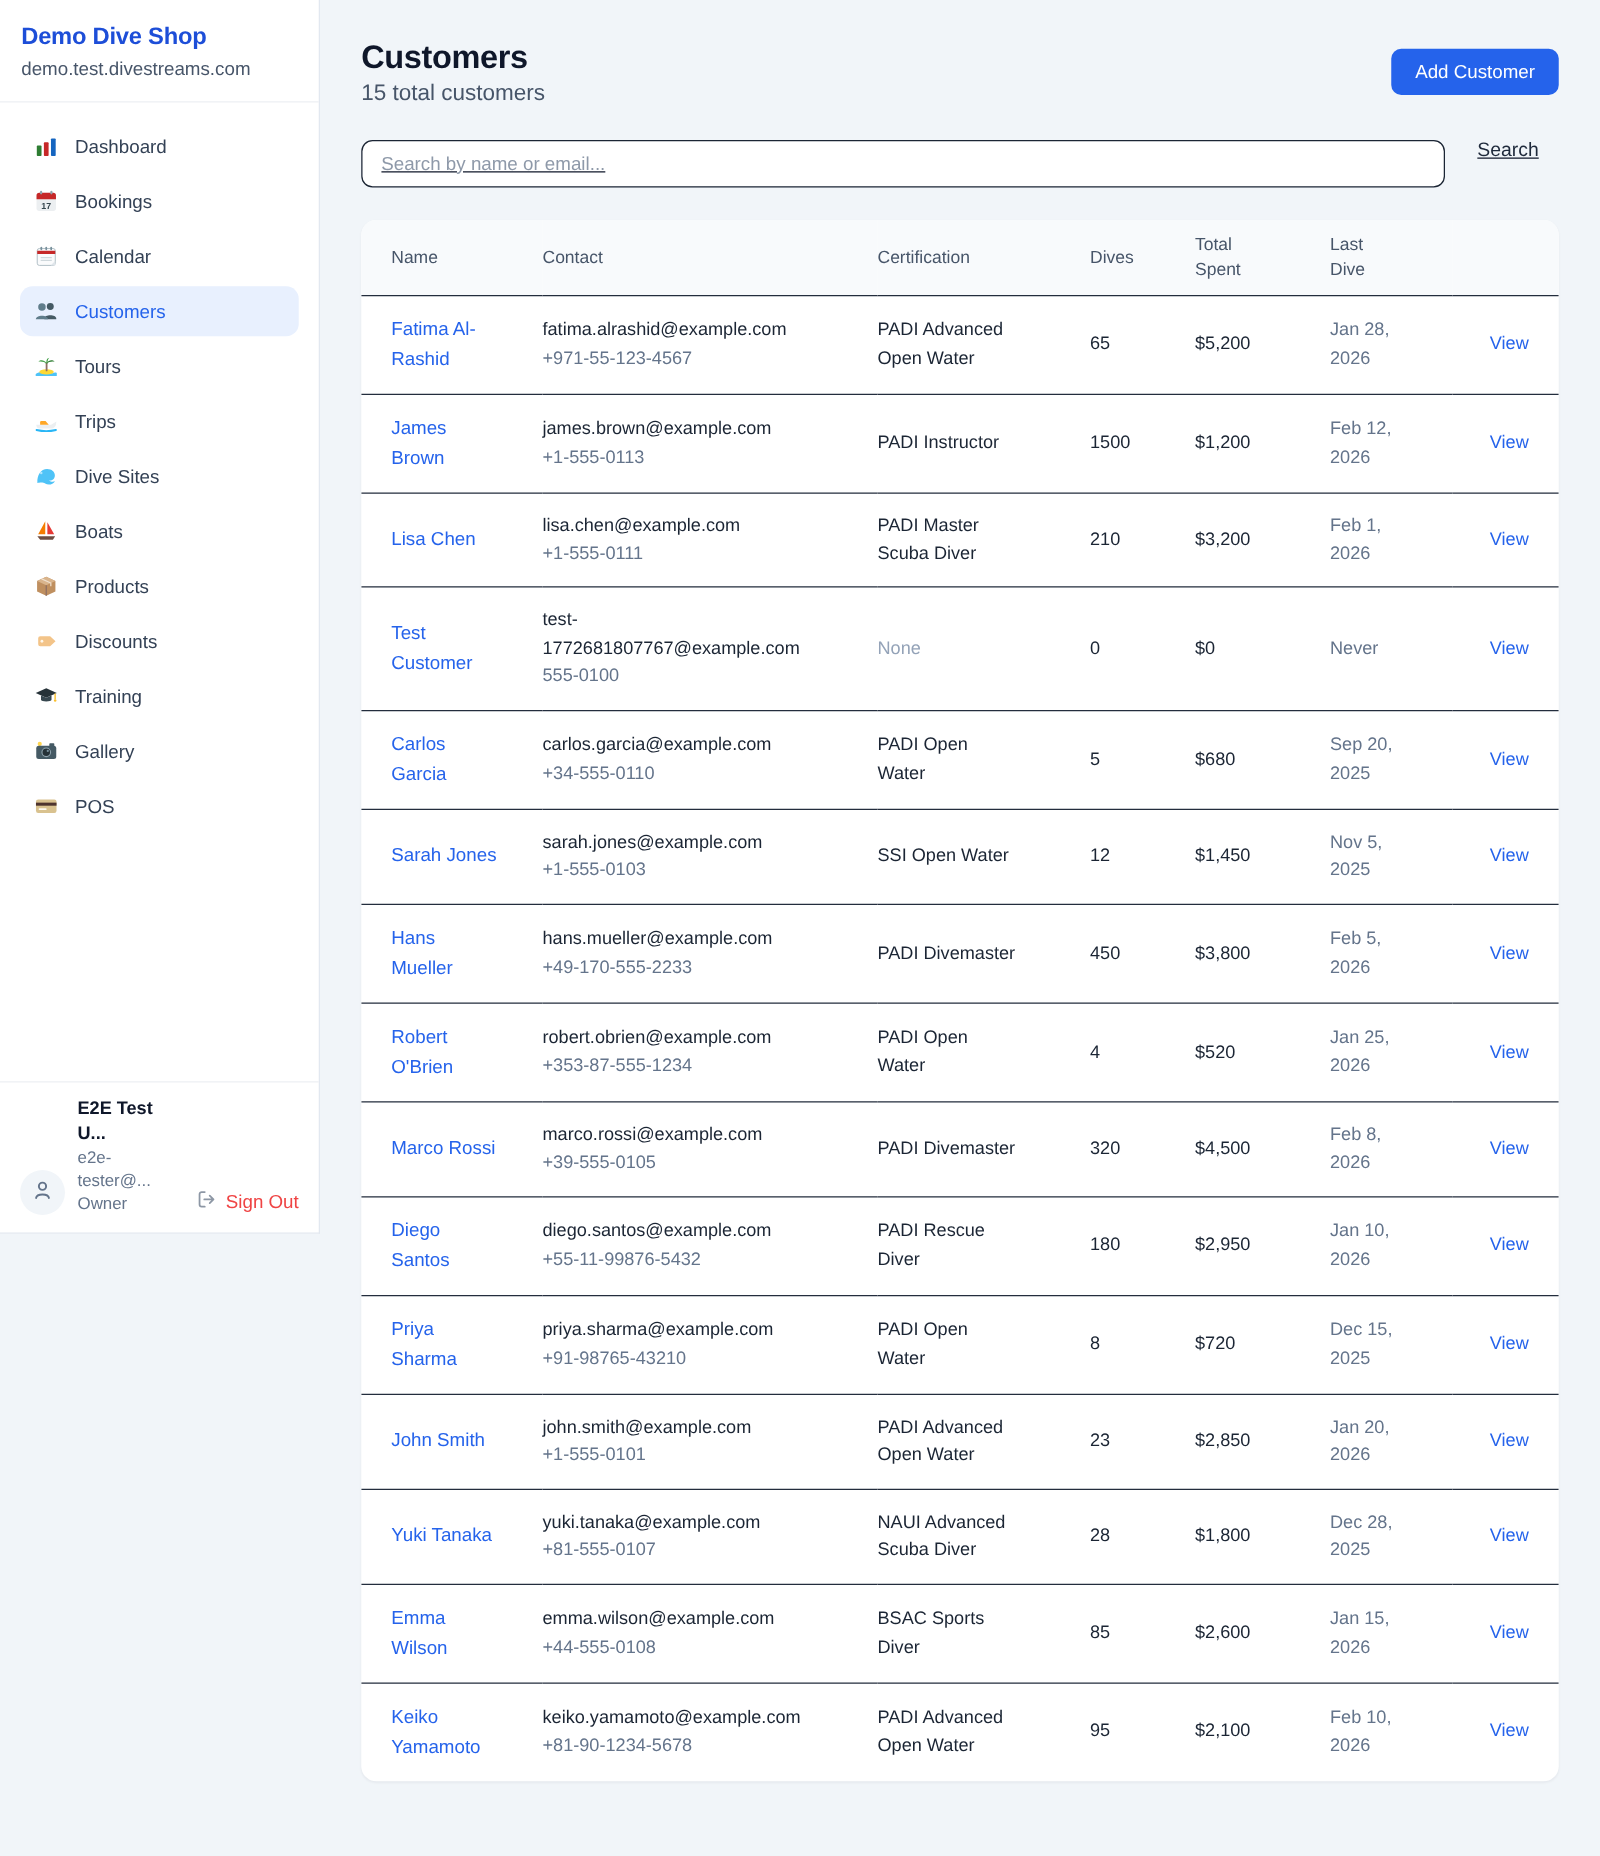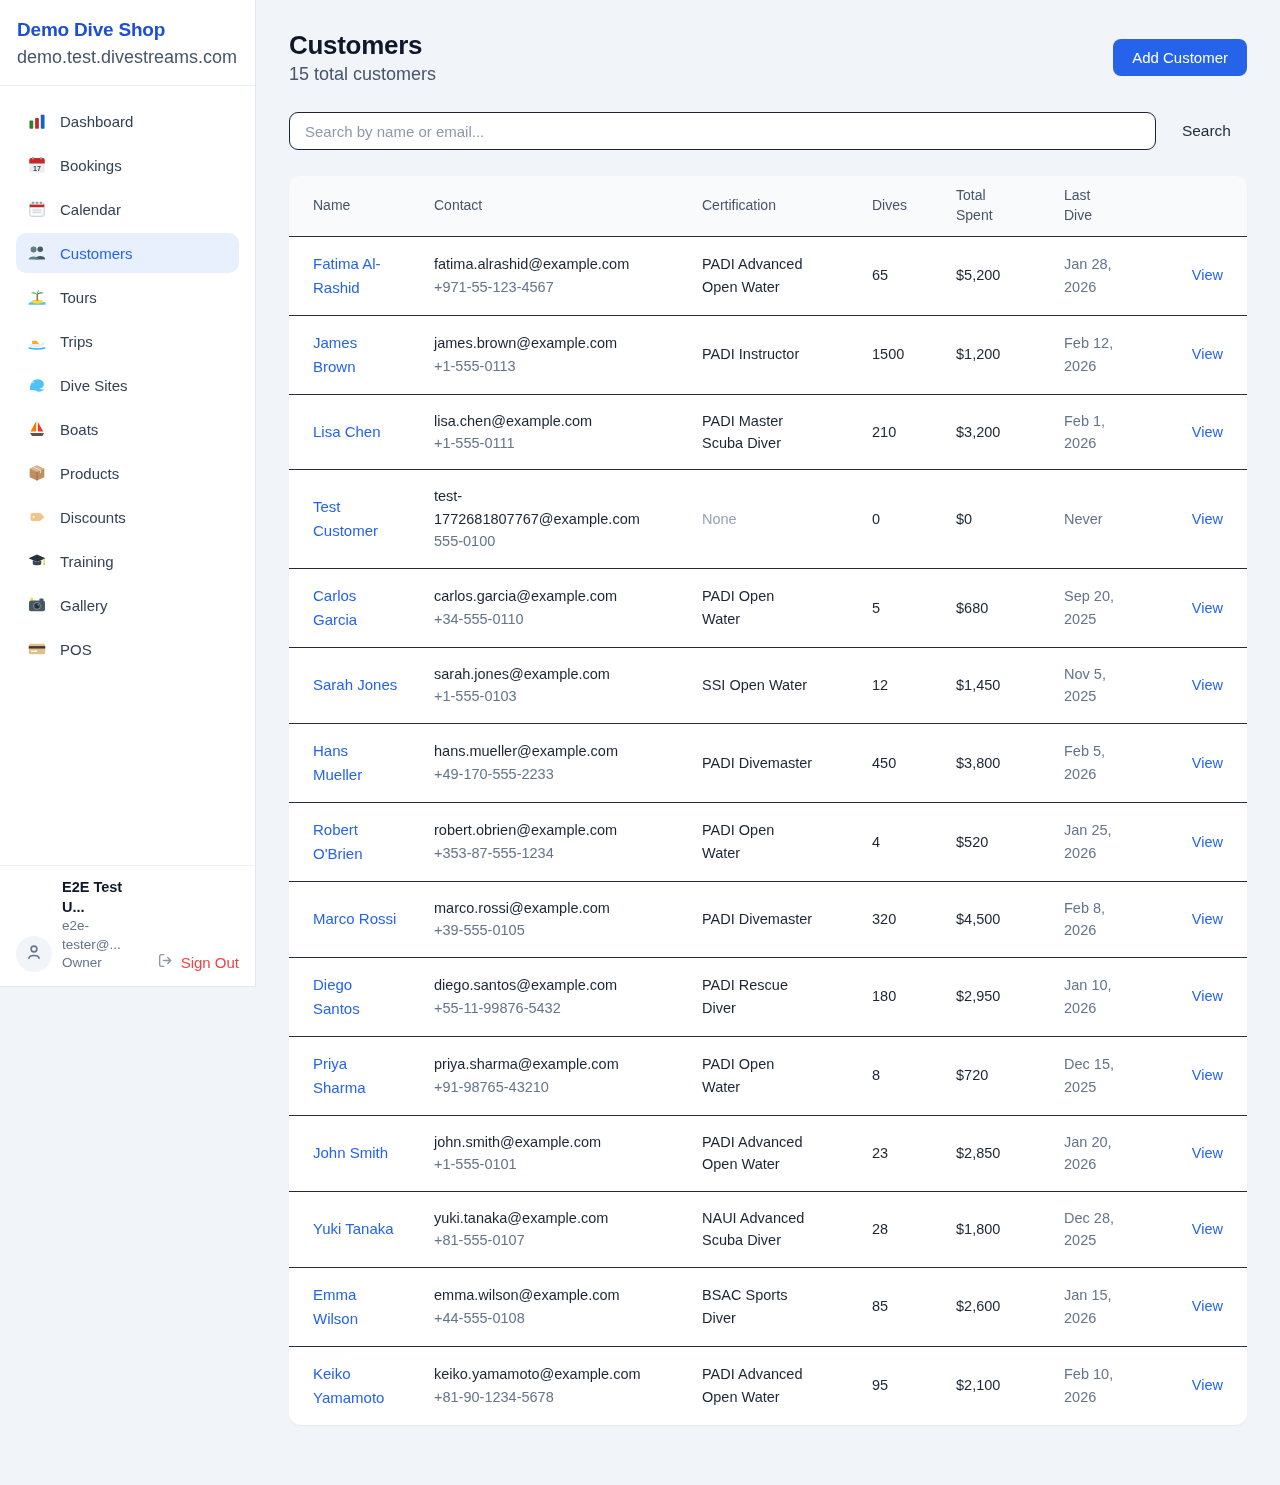--- a/index.html
+++ b/index.html
@@ -16,21 +16,21 @@
   
   .sidebar {
     width: 256px; height: 987px; flex: none;
     background: #fff;
     border-right: 1px solid #e2e8f0;
     border-bottom: 1px solid #e2e8f0;
     display: flex; flex-direction: column;
   }
   .brand { padding: 19px 17px 17px; border-bottom: 1px solid #edf0f4; }
   .brand-title { margin: 0; font-size: 19px; font-weight: 700; color: #1d4ed8; letter-spacing: -0.2px; }
-  .brand-domain { margin-top: 6px; font-size: 18px; color: #475569; }
+  .brand-domain { margin-top: 6px; font-size: 15px; color: #475569; }
   .nav { flex: 1; padding: 15px 16px; }
   .nav-item {
     display: flex; align-items: center; gap: 13px;
     height: 40px; margin-bottom: 4px; padding: 0 11px;
     border-radius: 10px; font-size: 15px; color: #334155; cursor: pointer;
   }
   .nav-item.active { background: #e8f0fe; color: #2563eb; font-weight: 500; }
   .nav-icon { width: 20px; height: 20px; display: inline-flex; flex: none; }
   .nav-icon svg { display: block; }
   .nav-label { white-space: nowrap; }
@@ -54,21 +54,21 @@
   
   .main { flex: 1; padding: 30px 33px 0; min-width: 0; }
   .page-header { display: flex; align-items: flex-start; justify-content: space-between; }
   .page-title { margin: 0; font-size: 26px; font-weight: 700; color: #0f172a; letter-spacing: -0.3px; }
   .page-subtitle { margin-top: 3px; font-size: 18px; color: #475569; }
   .btn-primary {
     background: #2563eb; color: #fff; border: none; cursor: pointer;
     border-radius: 8px; height: 37px; padding: 0 19px; margin-top: 9px;
     font-size: 15px; font-weight: 500; font-family: inherit;
   }
-  .search-row { display: flex; align-items: center; margin-top: 27px; }
+  .search-row { display: flex; align-items: flex-start; margin-top: 27px; text-decoration: underline; }
   .search-input {
     flex: 1; height: 38px; background: #fff;
     border: 1px solid #1b2534; border-radius: 9px;
     padding: 0 15px; font-size: 15px; color: #0f172a; font-family: inherit; outline: none;
   }
   .search-input::placeholder { color: #8e99a9; }
   .btn-search {
     background: none; border: none; cursor: pointer;
     color: #1e293b; font-size: 15.5px; font-family: inherit;
     margin: 0 16px 0 26px; padding: 0;

